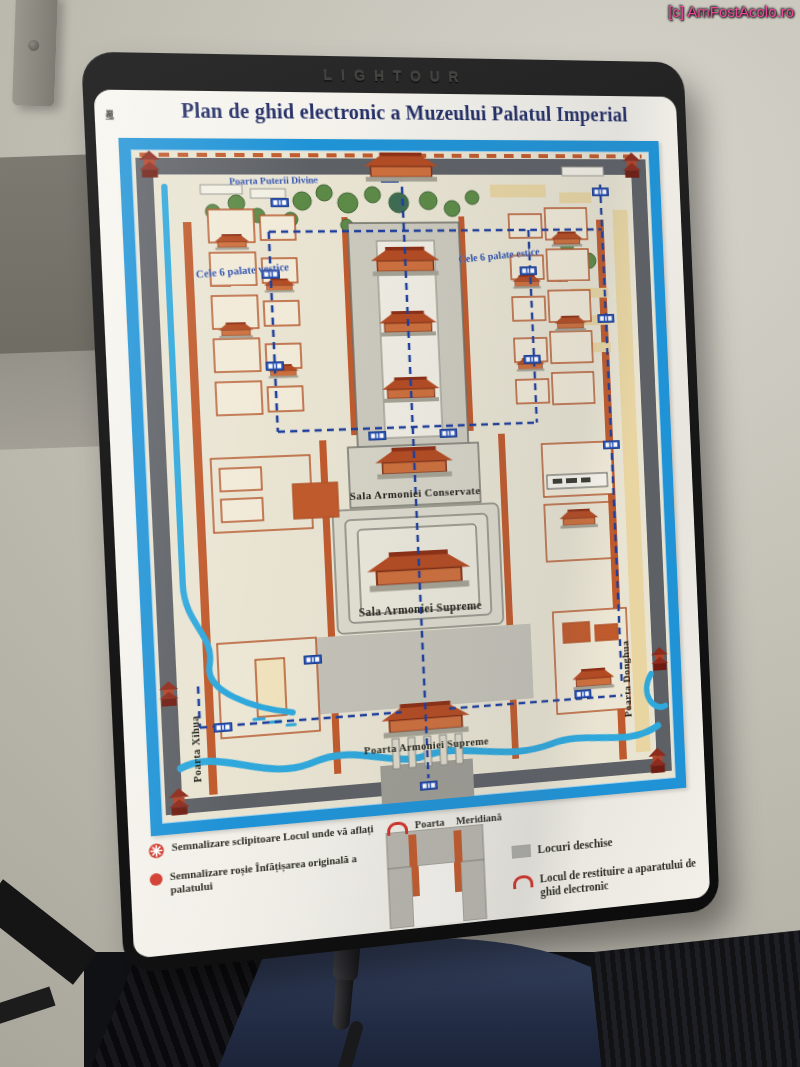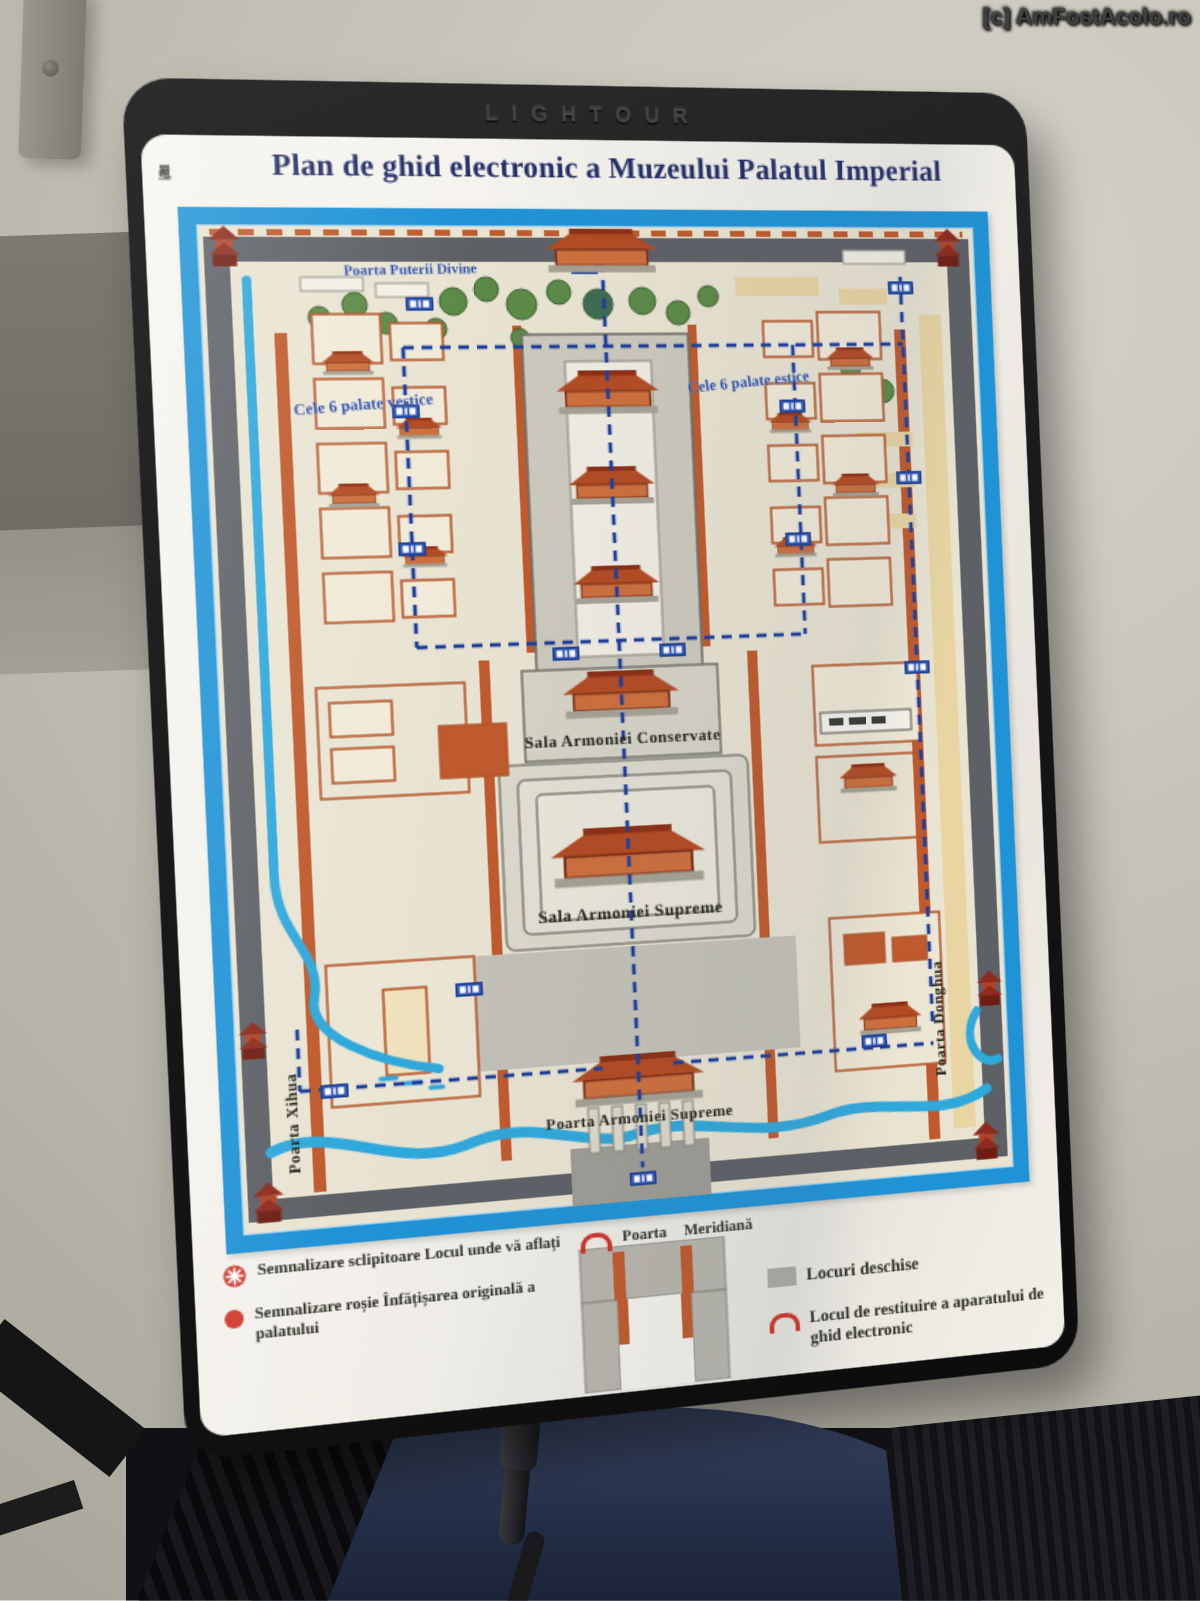--- a/index.html
+++ b/index.html
@@ -74,21 +74,21 @@
         color:#2c2c24;font-weight:bold;font-size:10.5px;line-height:1.25;}
   .icon-headphones{width:15px;height:10px;border:3px solid #cf3228;border-bottom:none;
         border-radius:9px 9px 0 0;margin-top:2px;flex:0 0 auto;}
   .icon-dot{width:12px;height:12px;border-radius:50%;background:#d23a2e;margin-top:2px;flex:0 0 auto;}
   .icon-square{width:20px;height:13px;background:#ababa4;margin-top:1px;flex:0 0 auto;}
   .icon-star{flex:0 0 auto;margin-top:1px;}
   .meridian-label{word-spacing:9px;font-size:10.5px;}
 
   
   .watermark{right:6px;top:3px;z-index:10;font-family:"Liberation Sans",sans-serif;
-        font-weight:bold;font-size:15px;color:#404040;
+        font-weight:normal;font-size:15px;color:#ec4899;
         text-shadow:0 0 3px #000,1px 1px 2px #000,-1px -1px 2px rgba(0,0,0,.7);}
 </style>
 </head>
 <body>
 
 <div class="abs bg-pole">
     <span class="screw"></span>
   </div>
 <div class="abs bg-panel"></div>
 <div class="abs bg-panel2"></div>

